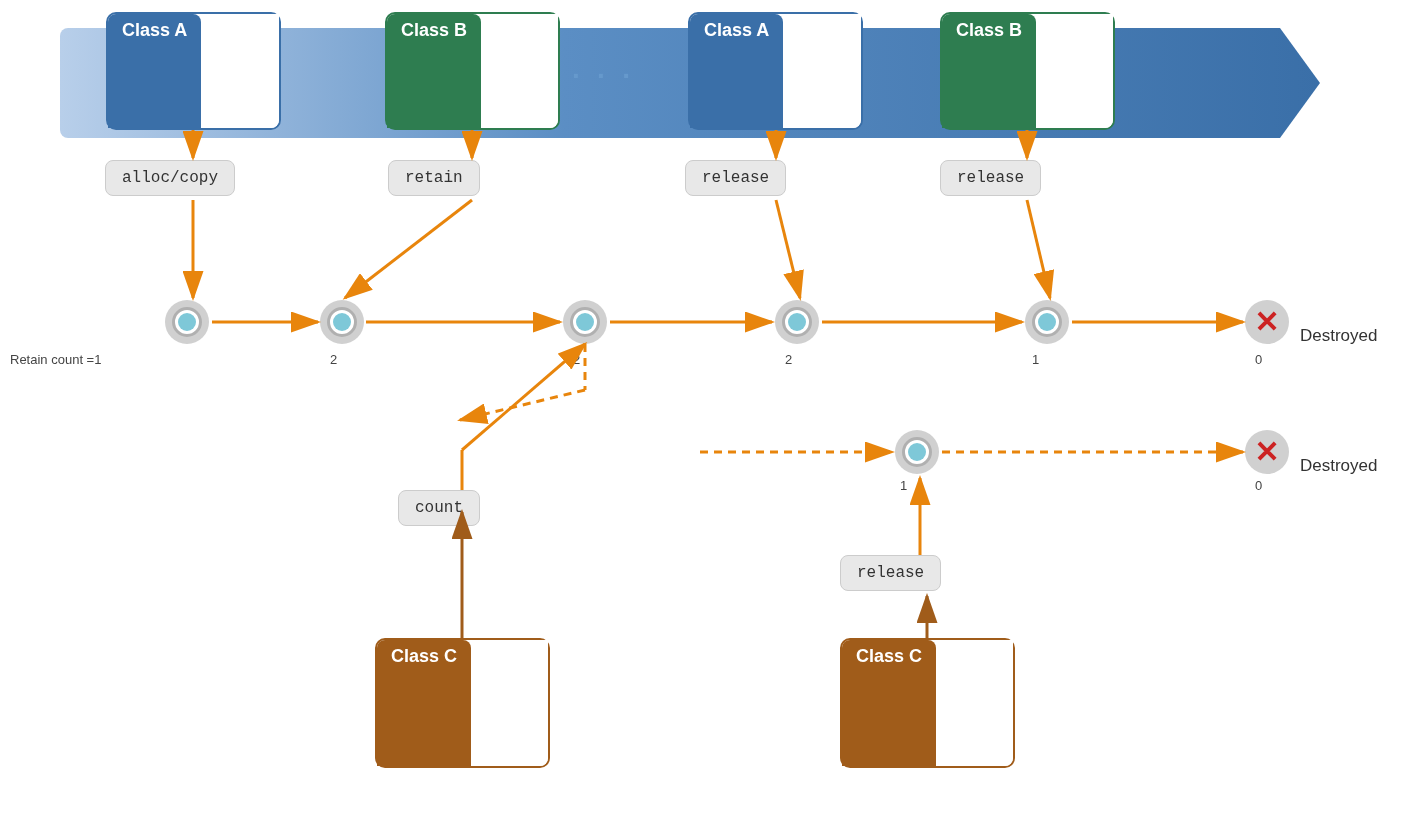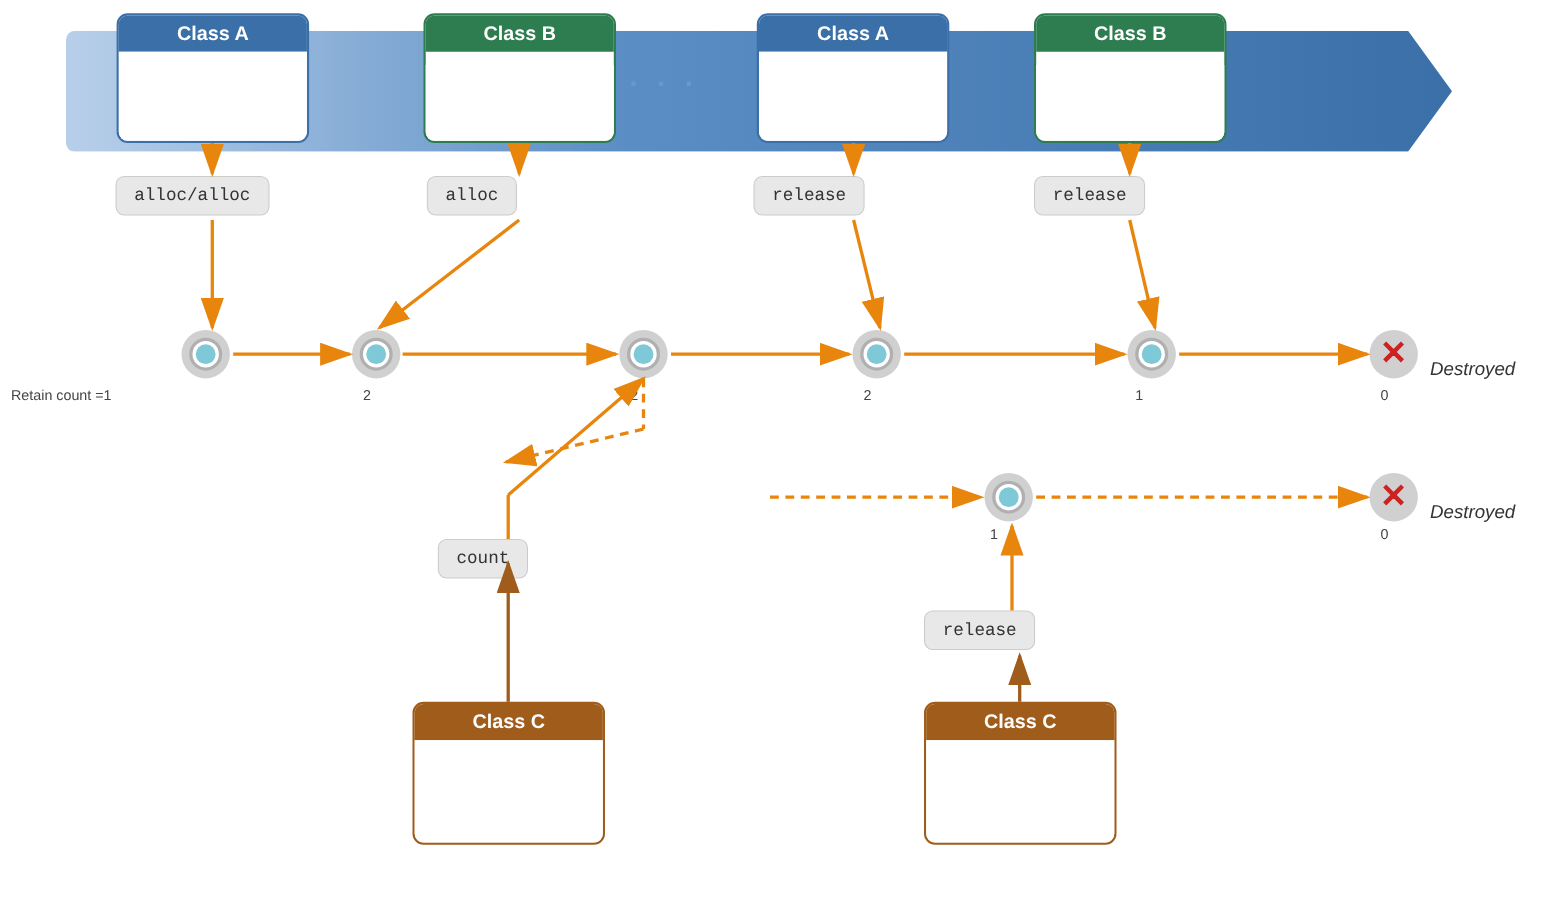--- a/index.html
+++ b/index.html
@@ -27,21 +27,21 @@
       clip-path: polygon(0 0, calc(100% - 40px) 0, 100% 50%, calc(100% - 40px) 100%, 0 100%);
       border-radius: 8px 0 0 8px;
     }
 
     
     .class-box {
       position: absolute;
       border-radius: 10px;
       background: #fff;
       display: flex;
-      flex-direction: column;
+      flex-direction: row;
     }
     .class-box-header {
       border-radius: 8px 8px 0 0;
       padding: 6px 14px;
       font-weight: bold;
       font-size: 18px;
       color: #fff;
       text-align: center;
     }
     .class-box-body {
@@ -112,21 +112,20 @@
       position: absolute;
       font-size: 30px;
       color: #cc2222;
       font-weight: bold;
       line-height: 1;
     }
     .destroyed-label {
       position: absolute;
       font-size: 16px;
       color: #333;
-      font-style: italic;
     }
 
     
     .count-label {
       position: absolute;
       font-size: 13px;
       color: #444;
     }
 
     svg.arrows {
@@ -178,22 +177,22 @@
   <div class="class-box brown" style="left:375px; top:638px; width:175px; height:130px;">
     <div class="class-box-header">Class C</div>
     <div class="class-box-body"></div>
   </div>
 
   <div class="class-box brown" style="left:840px; top:638px; width:175px; height:130px;">
     <div class="class-box-header">Class C</div>
     <div class="class-box-body"></div>
   </div>
 
-  <div class="method-box" style="left:105px; top:160px;">alloc/alloc</div>
-  <div class="method-box" style="left:388px; top:160px;">alloc</div>
+  <div class="method-box" style="left:105px; top:160px;">alloc/copy</div>
+  <div class="method-box" style="left:388px; top:160px;">retain</div>
   <div class="method-box" style="left:685px; top:160px;">release</div>
   <div class="method-box" style="left:940px; top:160px;">release</div>
   <div class="method-box" style="left:398px; top:490px;">count</div>
   <div class="method-box" style="left:840px; top:555px;">release</div>
 
   <div class="rc-circle" style="left:165px; top:300px;">
     <div class="rc-circle-inner">
       <div class="rc-circle-dot"></div>
     </div>
   </div>

